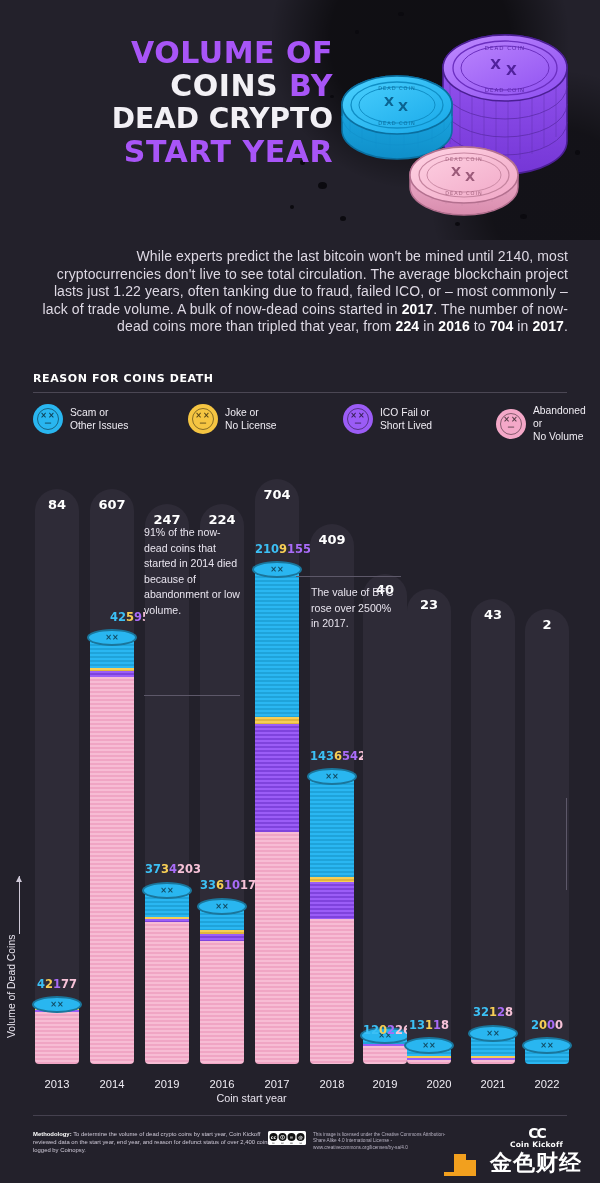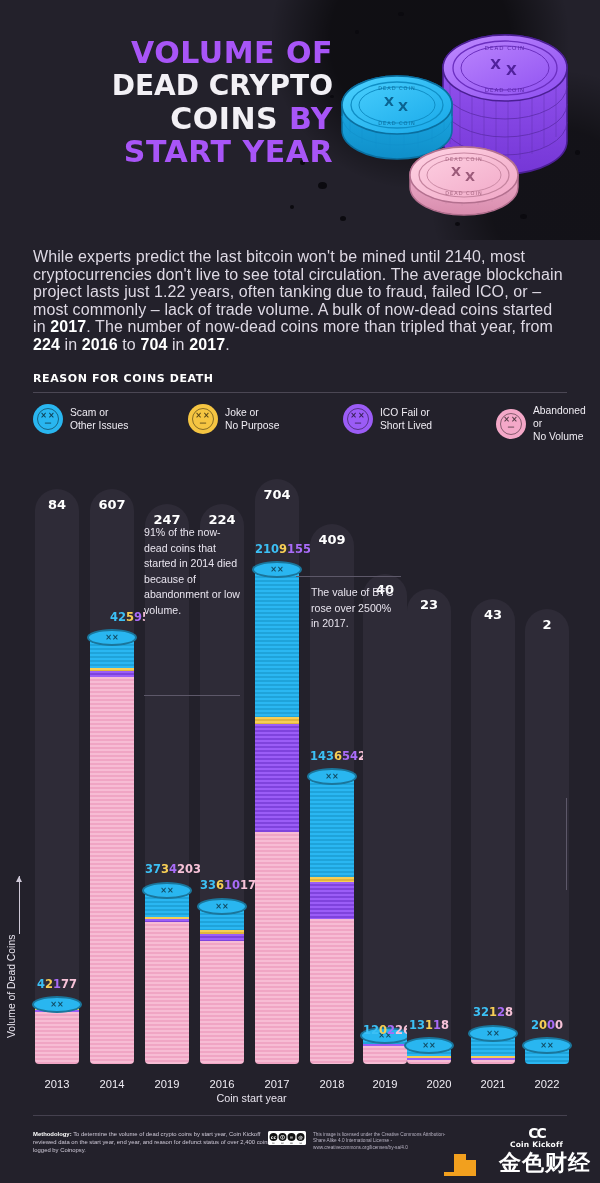--- a/index.html
+++ b/index.html
@@ -34,21 +34,21 @@
   .t-purple { color:#a855f7; }
   .t-white  { color:#f2f0f5; }
   .title .l2 { font-size:28px; letter-spacing:0px; }
 
   
   .coinart { position:absolute; left:320px; top:20px; width:265px; height:215px; }
 
   
   .intro {
     position:absolute; left:33px; top:248px; width:535px;
-    font-size:16px; line-height:17.6px; color:#ded9e4; letter-spacing:.1px;
+    font-size:14px; line-height:17.6px; color:#ded9e4; letter-spacing:.1px;text-align:right;
   }
   .intro b { color:#ffffff; font-weight:bold; }
 
   
   .legend-title {
     position:absolute; left:33px; top:372px;
     font-family:"DejaVu Sans", sans-serif;
     font-size:11px; font-weight:bold; letter-spacing:.6px; color:#ffffff;
   }
   .legend-rule { position:absolute; left:33px; top:392px; width:534px; height:1px; background:#4b4754; }
@@ -116,21 +116,21 @@
 
   
   .foot-rule { position:absolute; left:33px; top:1115px; width:534px; height:1px; background:#45414f; }
   .method { position:absolute; left:33px; top:1130px; width:250px; font-size:5.9px; line-height:8.2px; color:#cfcad8; }
   .method b { color:#ffffff; }
   .cc { position:absolute; left:268px; top:1131px; width:38px; height:14px; }
   .lic { position:absolute; left:313px; top:1132px; width:140px; font-size:4.7px; line-height:6.4px; color:#b9b4c4; }
   .brand1 { position:absolute; left:510px; top:1126px; text-align:center; }
   .brand1 .mk { font-family:"DejaVu Sans", sans-serif; font-weight:bold; font-size:14px; color:#ffffff; line-height:14px; letter-spacing:-2px;}
   .brand1 .nm { font-family:"DejaVu Sans", sans-serif; font-weight:bold; font-size:7.5px; color:#ffffff; letter-spacing:.2px; }
-  .brand2 { position:absolute; left:440px; top:1146px; display:flex; align-items:center; gap:17px; }
+  .brand2 { position:absolute; left:440px; top:1146px; display:flex; align-items:center; gap:8px; }
   .brand2 .cn { font-family:"DejaVu Sans", sans-serif; font-weight:bold; font-size:22px; color:#ffffff; letter-spacing:1px; line-height:22px; }
 </style>
 </head>
 <body>
 
 <div id="page">
 
   <div class="header">
 
     <div class="speck" style="left:300px;top:160px;width:5px;height:5px;"></div>
@@ -246,22 +246,22 @@
           <text x="131" y="163" transform="rotate(180 136 155)">X</text>
           <text x="145" y="161">X</text>
         </g>
         <text x="144" y="141" fill="#a4637f" font-size="5" font-family="DejaVu Sans, sans-serif" text-anchor="middle" letter-spacing="1">DEAD COIN</text>
         <text x="144" y="175" fill="#a4637f" font-size="5" font-family="DejaVu Sans, sans-serif" text-anchor="middle" letter-spacing="1">DEAD COIN</text>
       </g>
     </svg>
 
     <div class="title">
       <span class="ln t-purple">VOLUME OF</span>
+      <span class="ln"><span class="t-white">COINS </span><span class="t-purple">BY</span></span>
       <span class="ln t-white l2">DEAD CRYPTO</span>
-      <span class="ln"><span class="t-white">COINS </span><span class="t-purple">BY</span></span>
       <span class="ln t-purple">START YEAR</span>
     </div>
   </div>
 
   <p class="intro"><span>While experts predict the last bitcoin won't be mined until 2140, most cryptocurrencies don't live to see total circulation. The average blockchain project lasts just 1.22 years, often tanking due to fraud, failed ICO, or – most commonly – lack of trade volume. A bulk of now-dead coins started in </span><b>2017</b><span>. The number of now-dead coins more than tripled that year, from </span><b>224</b><span> in </span><b>2016</b><span> to </span><b>704</b><span> in </span><b>2017</b><span>.</span></p>
 
   <div class="legend-title">REASON FOR COINS DEATH</div>
   <div class="legend-rule"></div>
   <div class="legend-row" id="legend-row">
       <div class="leg-item" style="left: 0px;">
@@ -277,21 +277,21 @@
       </div>
       <div class="leg-item" style="left: 155px;">
         <div class="coinico" style="background: rgb(245, 197, 66);">
           <div class="inner"></div>
           <div class="face">
             <div style="font-size:8px;letter-spacing:1px;">××</div>
             <div style="font-size:7px;margin-top:-1px;">—</div>
           </div>
         </div>
         <div class="leg-txt">Joke or
-No Purpose</div>
+No License</div>
       </div>
       <div class="leg-item" style="left: 310px;">
         <div class="coinico" style="background: rgb(155, 92, 246);">
           <div class="inner"></div>
           <div class="face">
             <div style="font-size:8px;letter-spacing:1px;">××</div>
             <div style="font-size:7px;margin-top:-1px;">—</div>
           </div>
         </div>
         <div class="leg-txt">ICO Fail or

